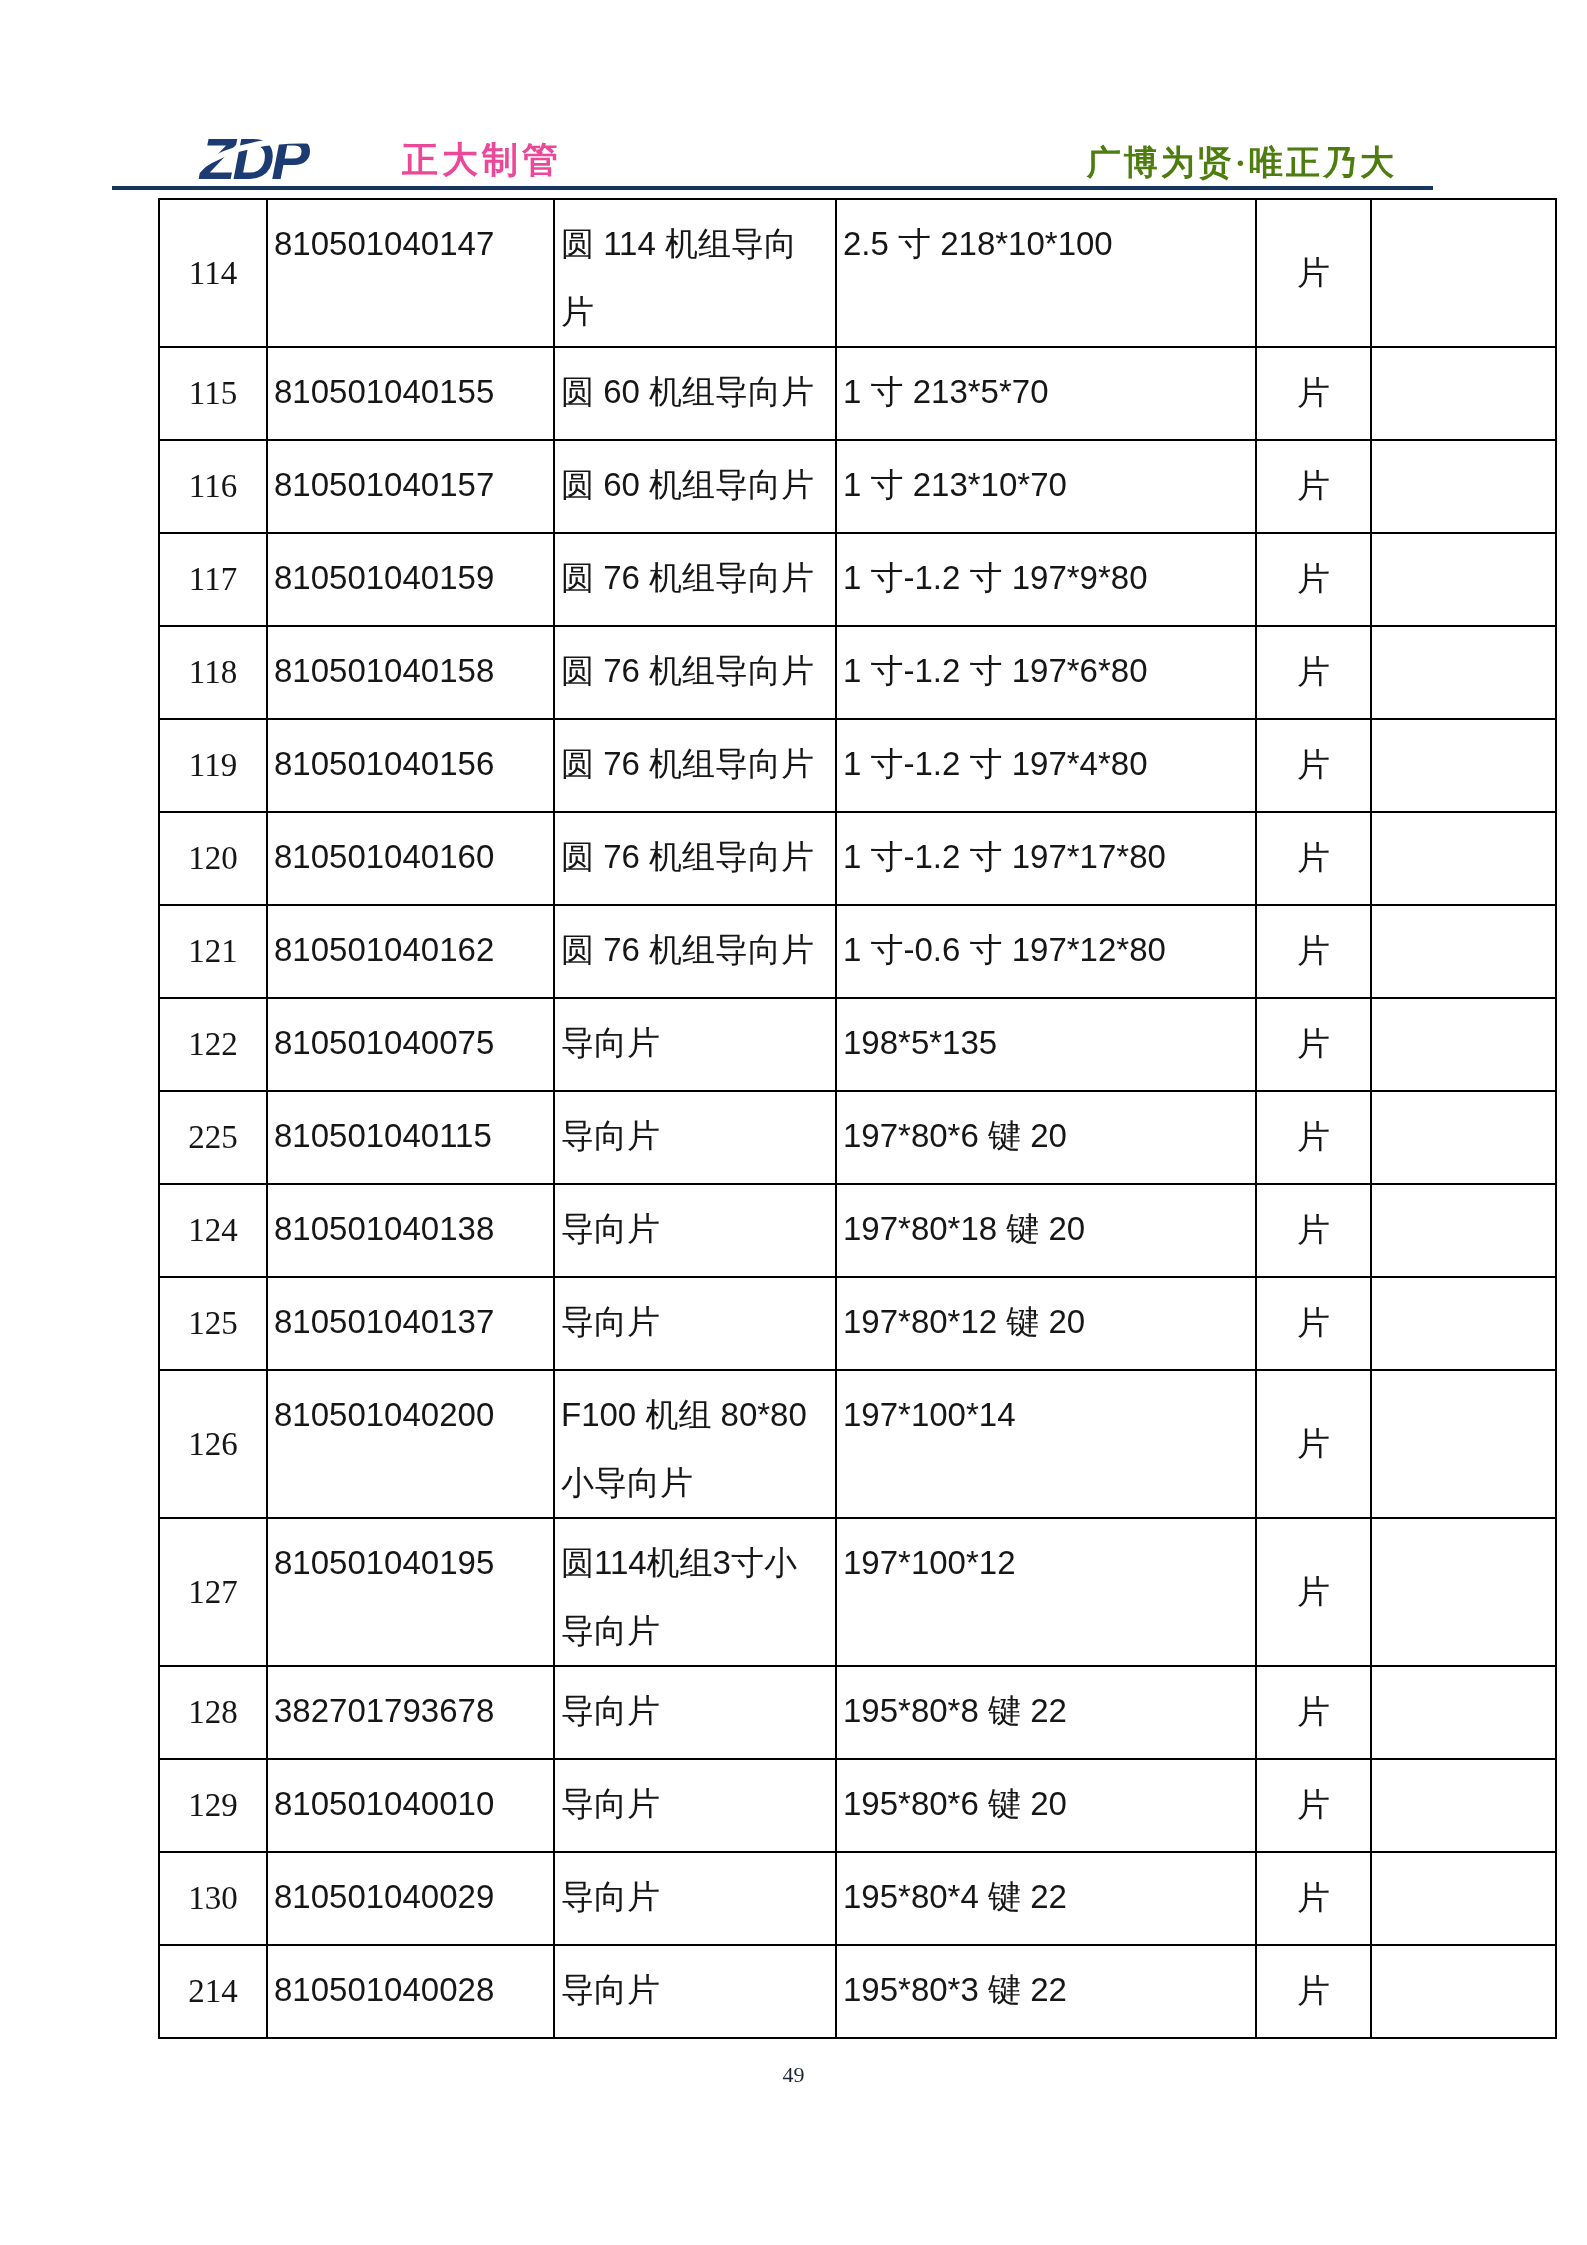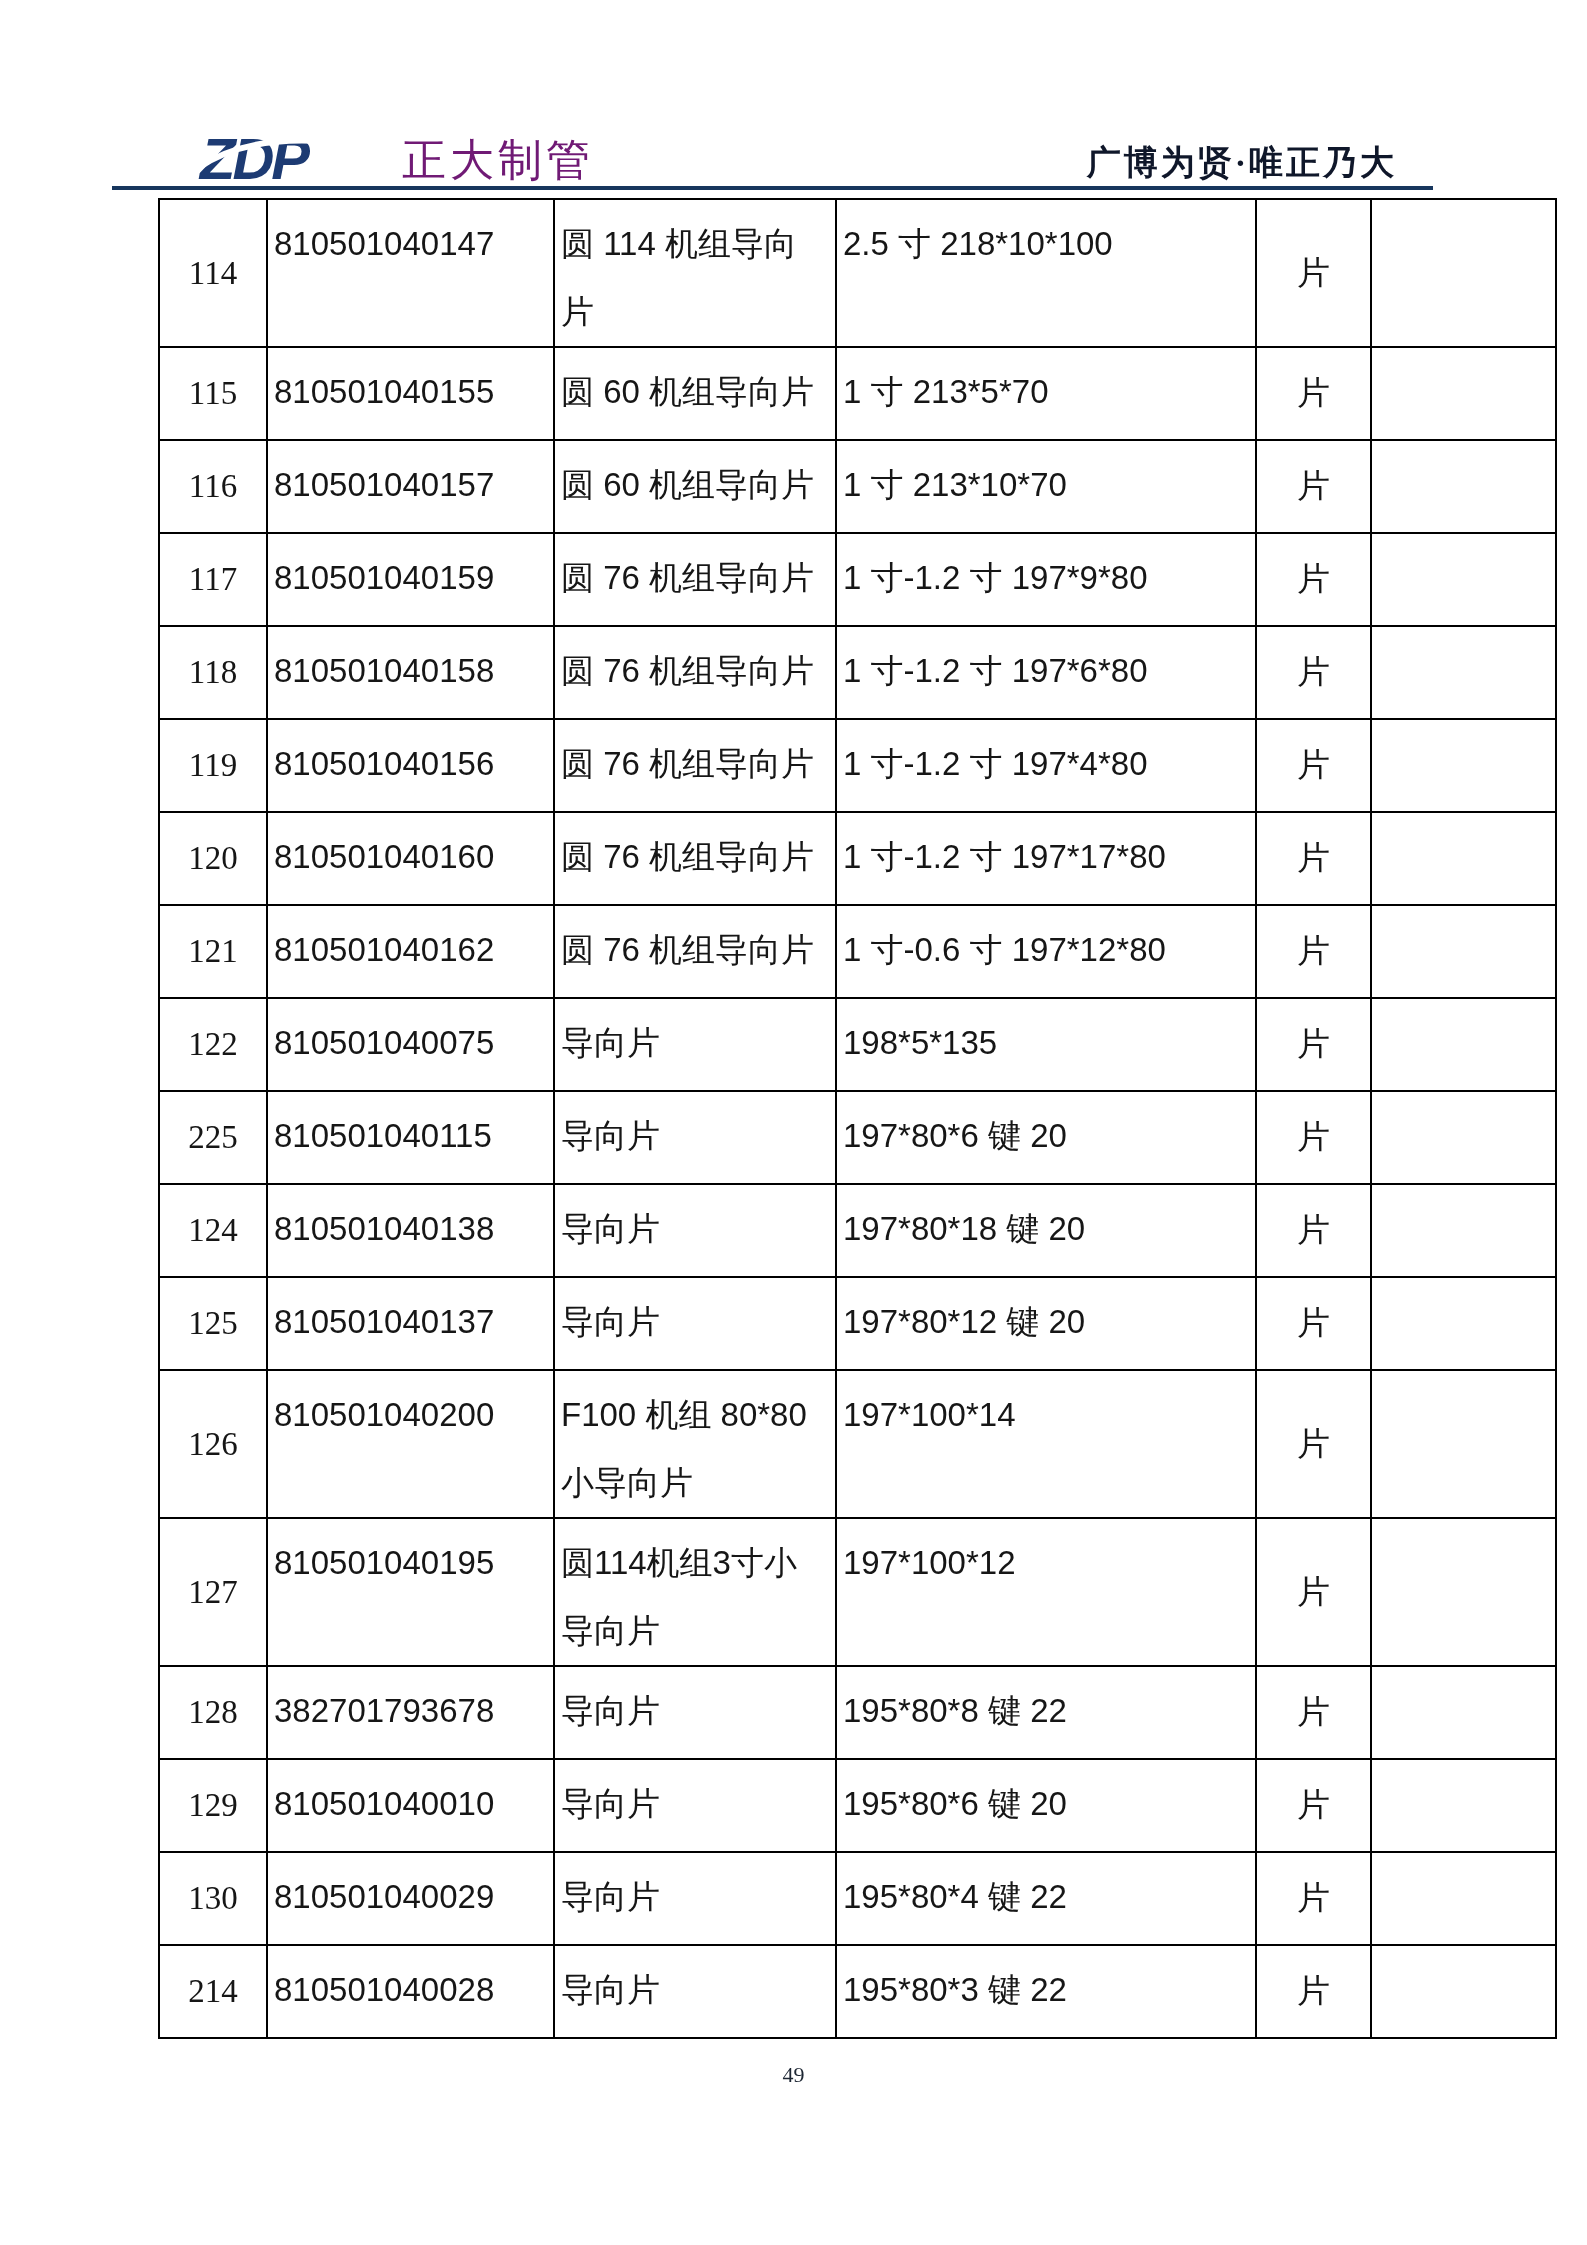--- a/index.html
+++ b/index.html
@@ -12,27 +12,27 @@
   }
   .page{position:absolute;inset:0;overflow:hidden;}
 
   
   .header-logo{
     position:absolute;left:198px;top:132px;height:56px;
     display:flex;align-items:center;gap:14px;
   }
   .logo-mark{display:block;}
   .logo-company{
-    font-size:44px;font-weight:400;color:#701a75;
+    font-size:36px;font-weight:700;color:#ec4899;
     letter-spacing:4px;line-height:56px;white-space:nowrap;
   }
   .header-slogan{
     position:absolute;top:140px;right:190px;
     font-family:"Liberation Serif","DejaVu Serif",serif;
-    font-size:34px;font-weight:700;color:#0f172a;
+    font-size:34px;font-weight:700;color:#4d7c0f;
     letter-spacing:3px;white-space:nowrap;
   }
   .header-rule{
     position:absolute;left:112px;top:186px;
     width:1321px;height:4px;background:#17365d;
   }
 
   
   table.parts{
     position:absolute;left:158px;top:198px;width:1397px;

